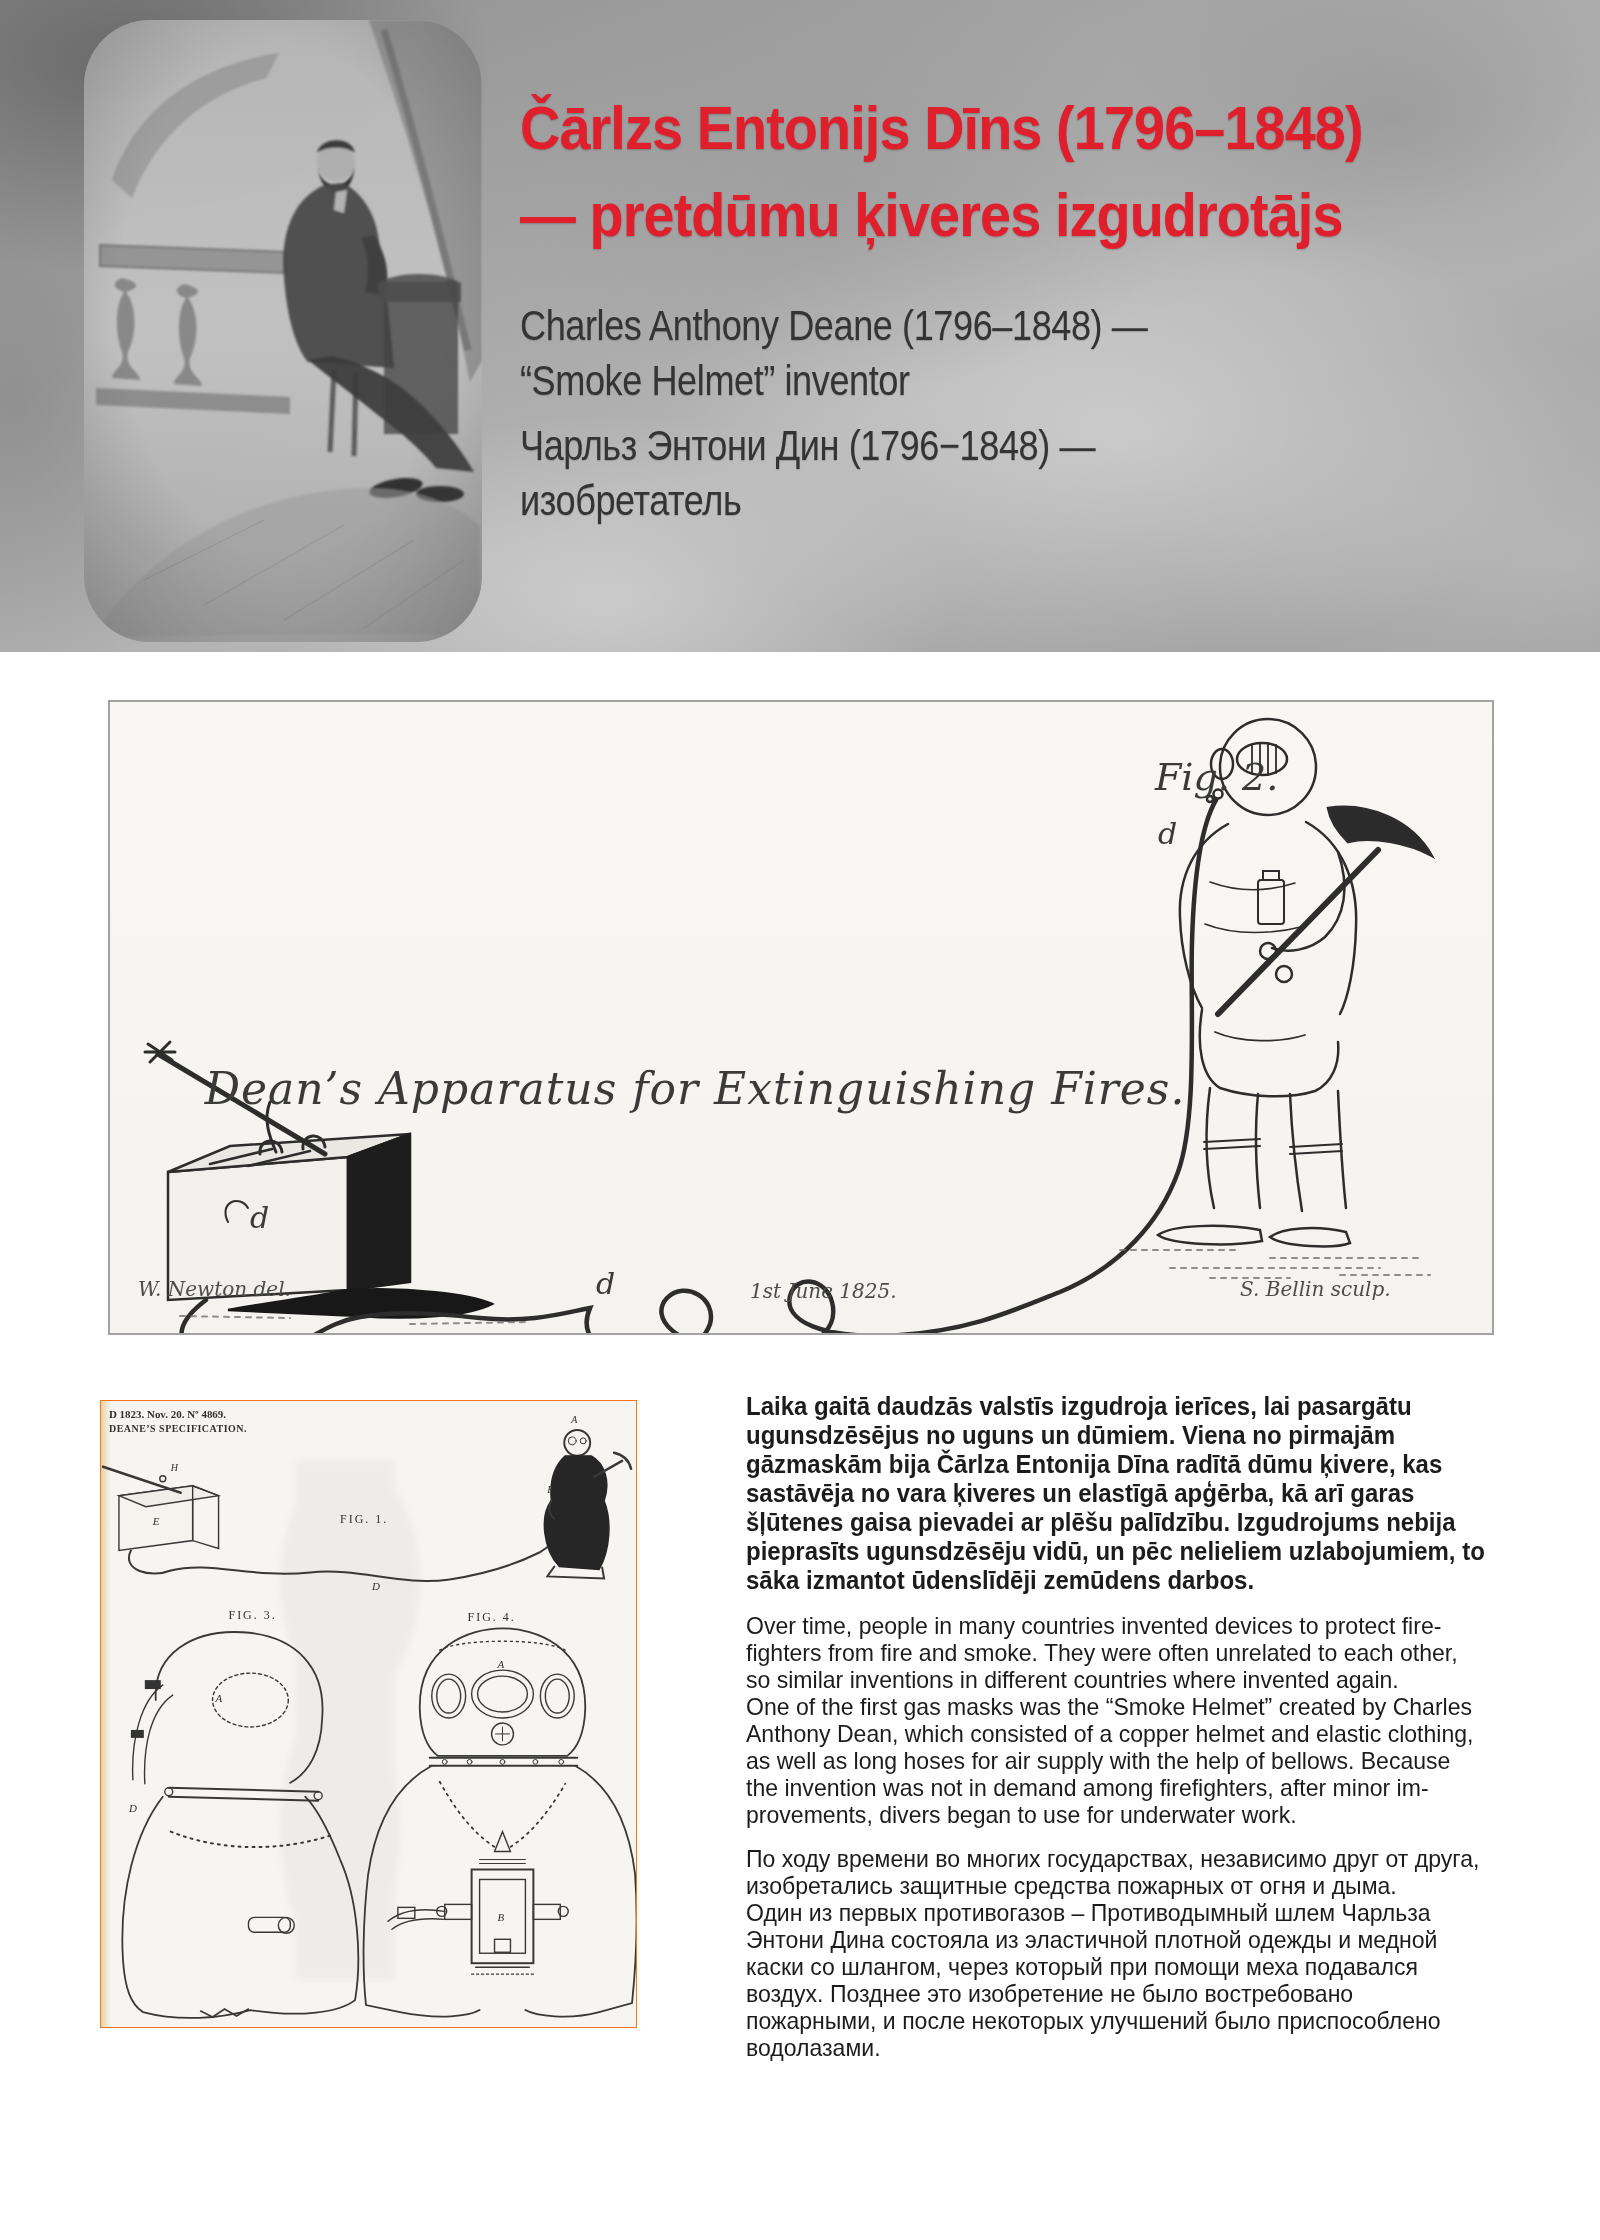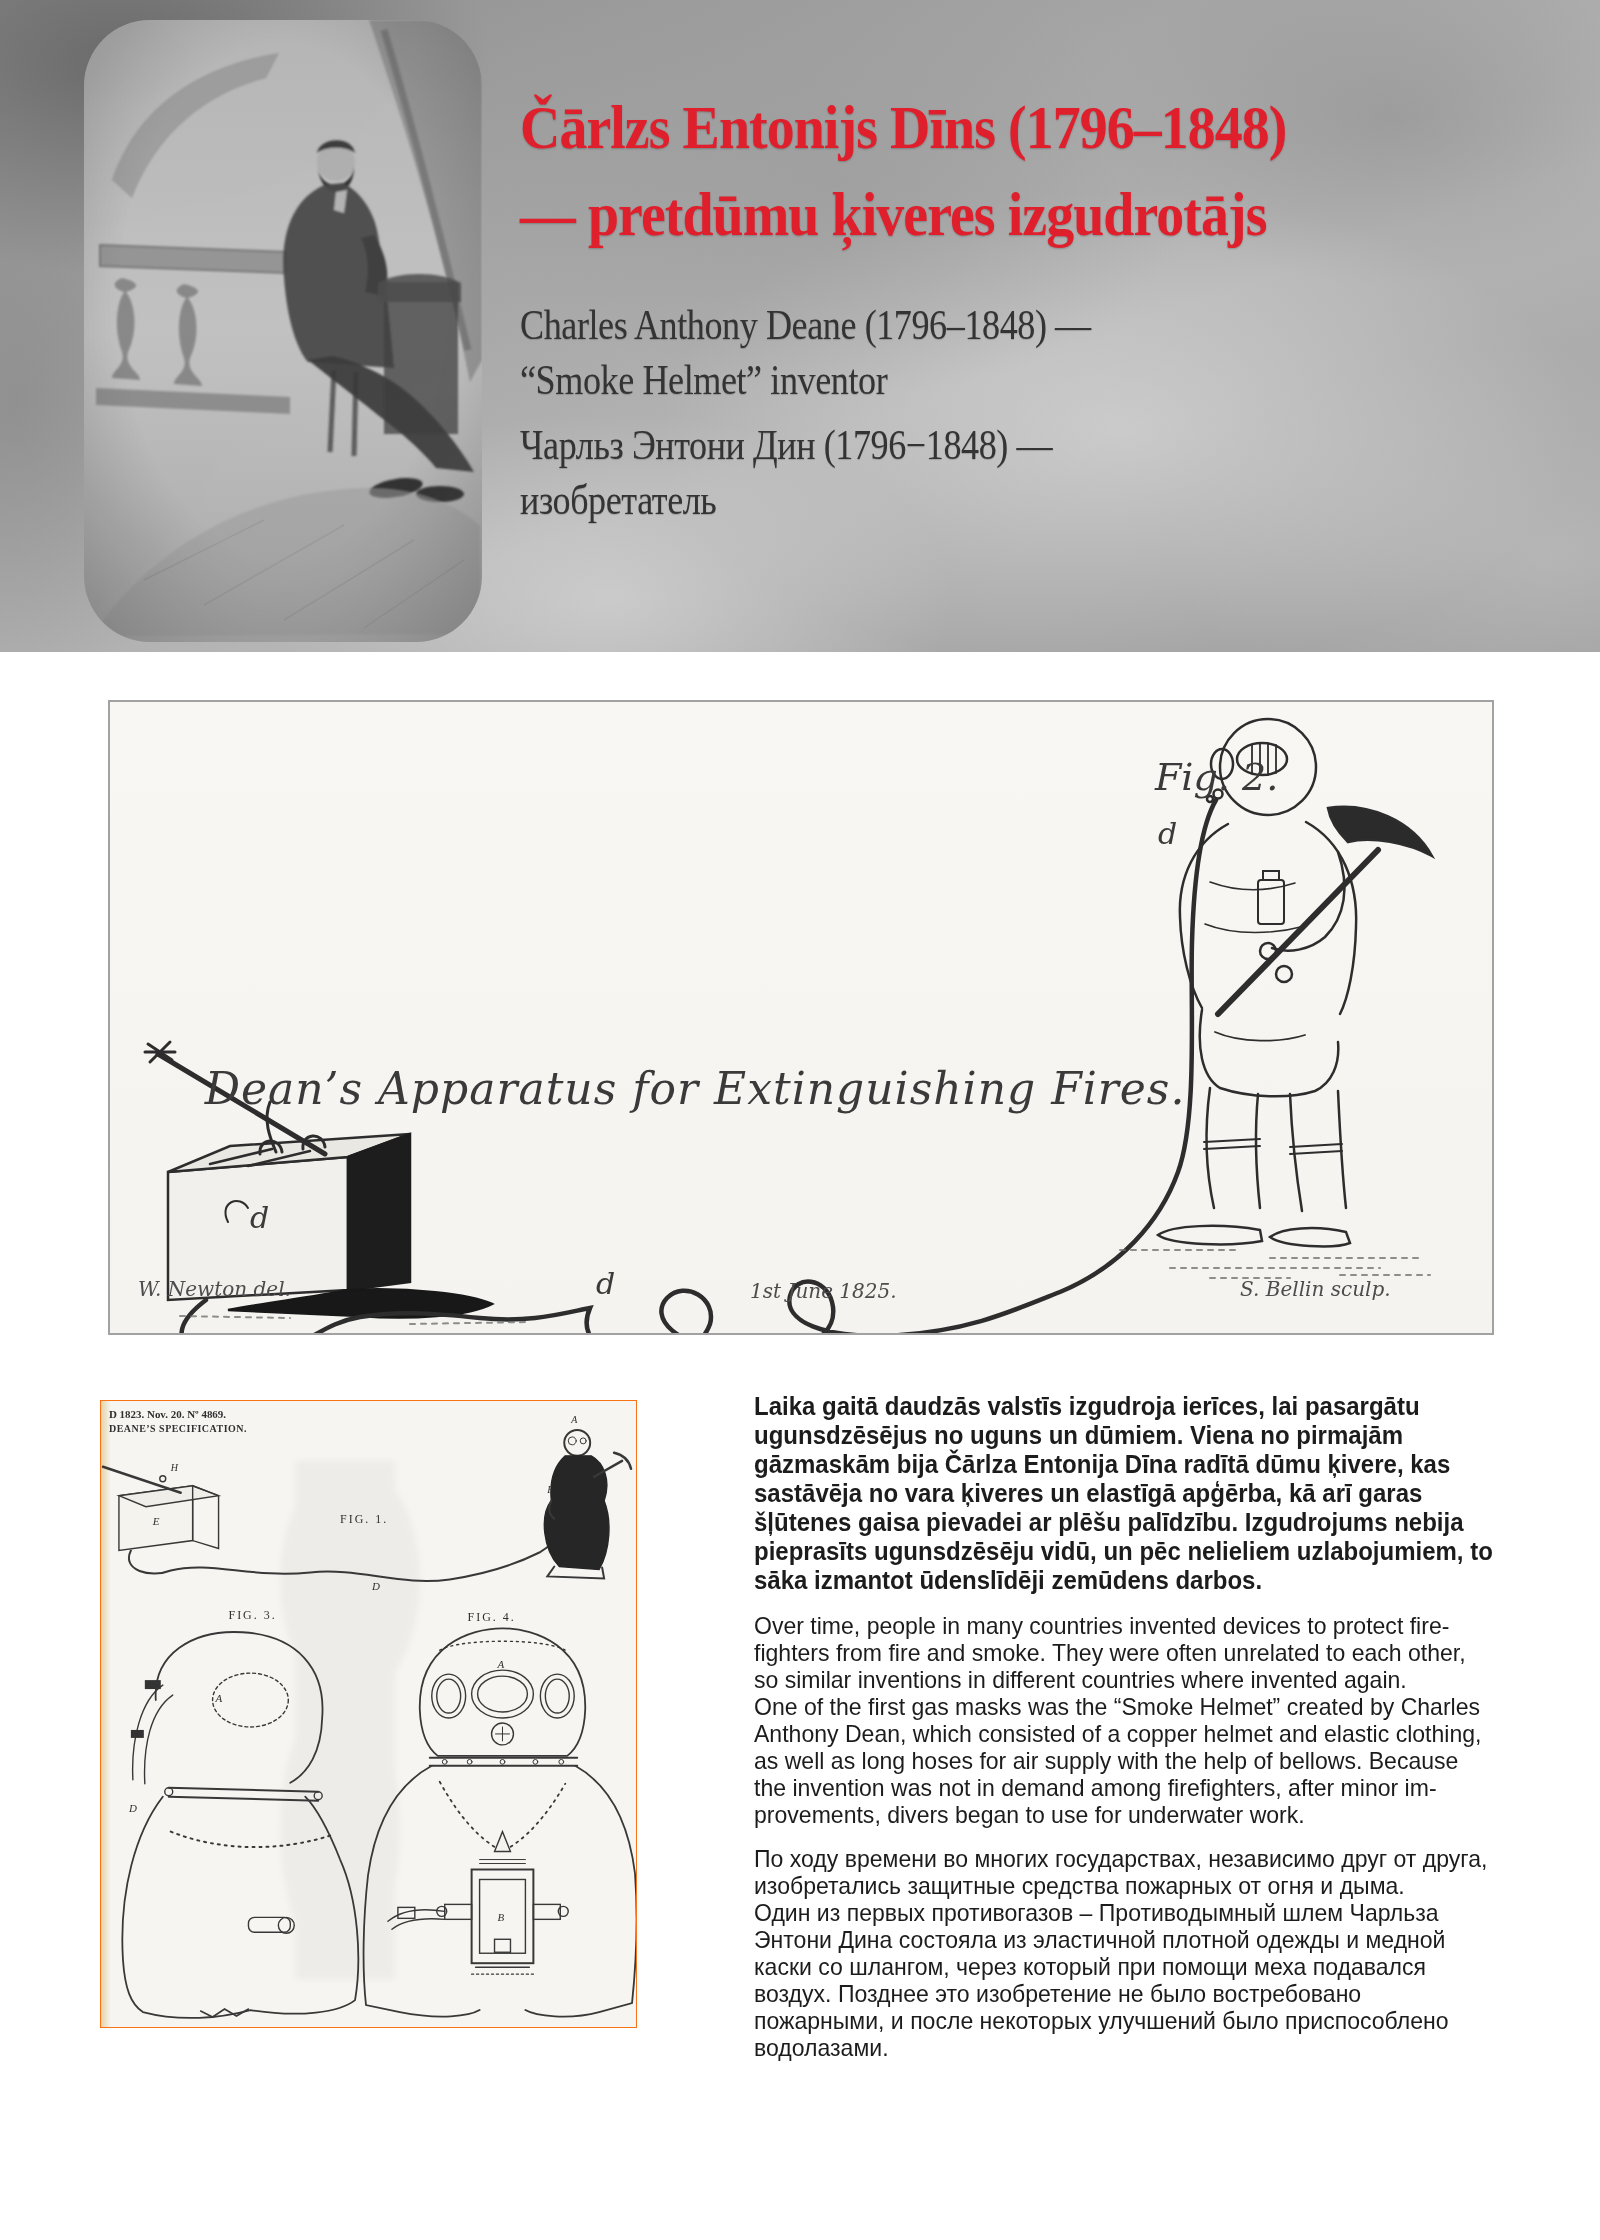--- a/index.html
+++ b/index.html
@@ -9,21 +9,21 @@
   
   .smoke{position:absolute;left:0;top:0;width:1600px;height:652px;
     background:
       radial-gradient(ellipse 520px 300px at 8% 10%, rgba(70,70,70,.55), rgba(70,70,70,0) 70%),
       radial-gradient(ellipse 300px 420px at 1% 62%, rgba(125,125,125,.5), rgba(125,125,125,0) 70%),
       radial-gradient(ellipse 480px 260px at 38% 92%, rgba(228,228,228,.5), rgba(228,228,228,0) 72%),
       radial-gradient(ellipse 520px 300px at 52% 28%, rgba(152,152,152,.5), rgba(152,152,152,0) 70%),
       radial-gradient(ellipse 640px 330px at 70% 66%, rgba(224,224,224,.55), rgba(224,224,224,0) 72%),
       radial-gradient(ellipse 420px 240px at 87% 18%, rgba(142,142,142,.55), rgba(142,142,142,0) 70%),
       radial-gradient(ellipse 520px 290px at 97% 85%, rgba(200,200,200,.5), rgba(200,200,200,0) 72%),
-      linear-gradient(160deg,#8f8f8f 0%,#a5a5a5 35%,#b5b5b5 60%,#9d9d9d 100%); font-family: Liberation Serif, serif;}
+      linear-gradient(160deg,#8f8f8f 0%,#a5a5a5 35%,#b5b5b5 60%,#9d9d9d 100%);}
 
   .portrait{position:absolute;left:84px;top:20px;width:398px;height:622px;border-radius:66px;
             overflow:hidden;opacity:.97;}
   .portrait svg{display:block;width:100%;height:100%;}
 
   .title-red{position:absolute;left:520px;top:84px;color:#e01f2d;font-weight:bold;
              font-size:62px;line-height:87px;letter-spacing:-1px;white-space:nowrap;
              transform:scaleX(.90);transform-origin:left top;
              text-shadow:0 1px 2px rgba(0,0,0,.22);}
   .subtitle{position:absolute;left:520px;color:#343434;font-size:42px;line-height:55px;
@@ -35,21 +35,21 @@
   .engraving{position:absolute;left:108px;top:700px;width:1386px;height:635px;
              background:linear-gradient(180deg,#f8f7f4,#f4f3ef);
              border:2px solid #a2a2a2;box-sizing:border-box;}
   .engraving svg{display:block;width:100%;height:100%;}
 
   
   .patent{position:absolute;left:100px;top:1400px;width:537px;height:628px;
           background:#f6f5f1;border:1px solid #f97316;box-sizing:border-box;}
   .patent svg{display:block;width:100%;height:100%;}
 
-  .texts{position:absolute;left:746px;top:1392px;width:800px;color:#1c1c1c;margin-left:8px;}
+  .texts{position:absolute;left:746px;top:1392px;width:800px;color:#1c1c1c;}
   .texts p{margin:0 0 17px 0;white-space:pre-line;transform:scaleX(.96);transform-origin:left top;}
   .p-lv{font-size:25px;line-height:29px;font-weight:bold;}
   .p-en{font-size:24px;line-height:27px;}
   .p-ru{font-size:24px;line-height:27px;}
 
   .eng-serif{font-family:"DejaVu Serif","Liberation Serif",serif;}
 </style>
 </head>
 <body>
 

